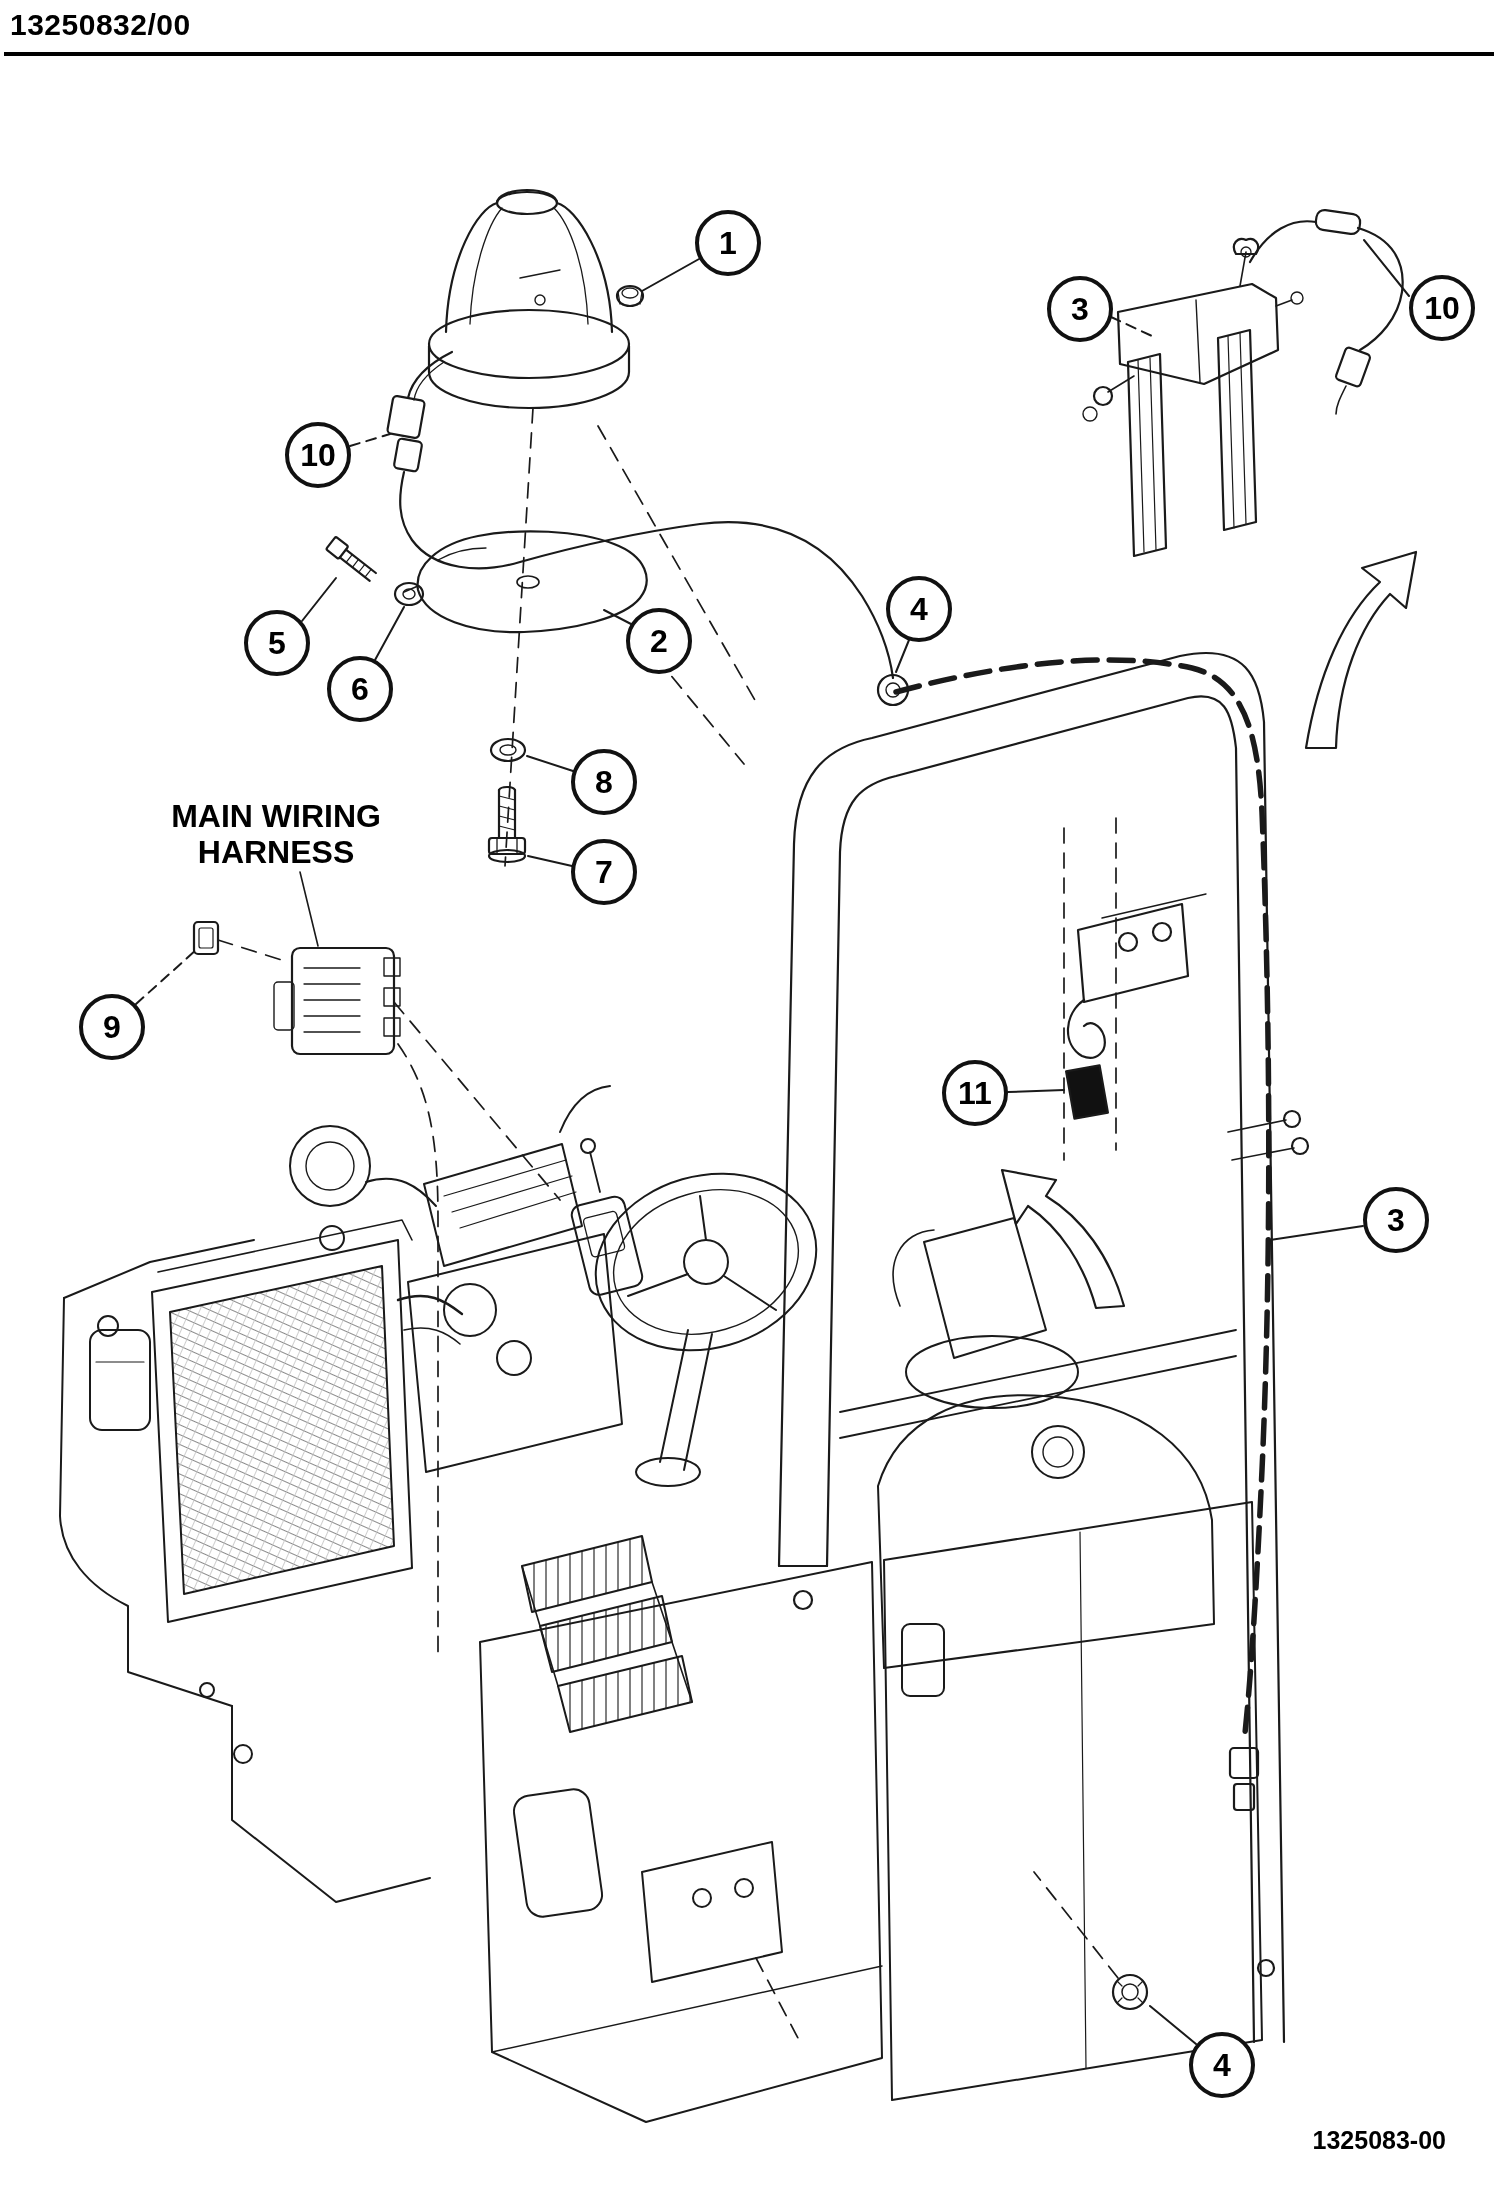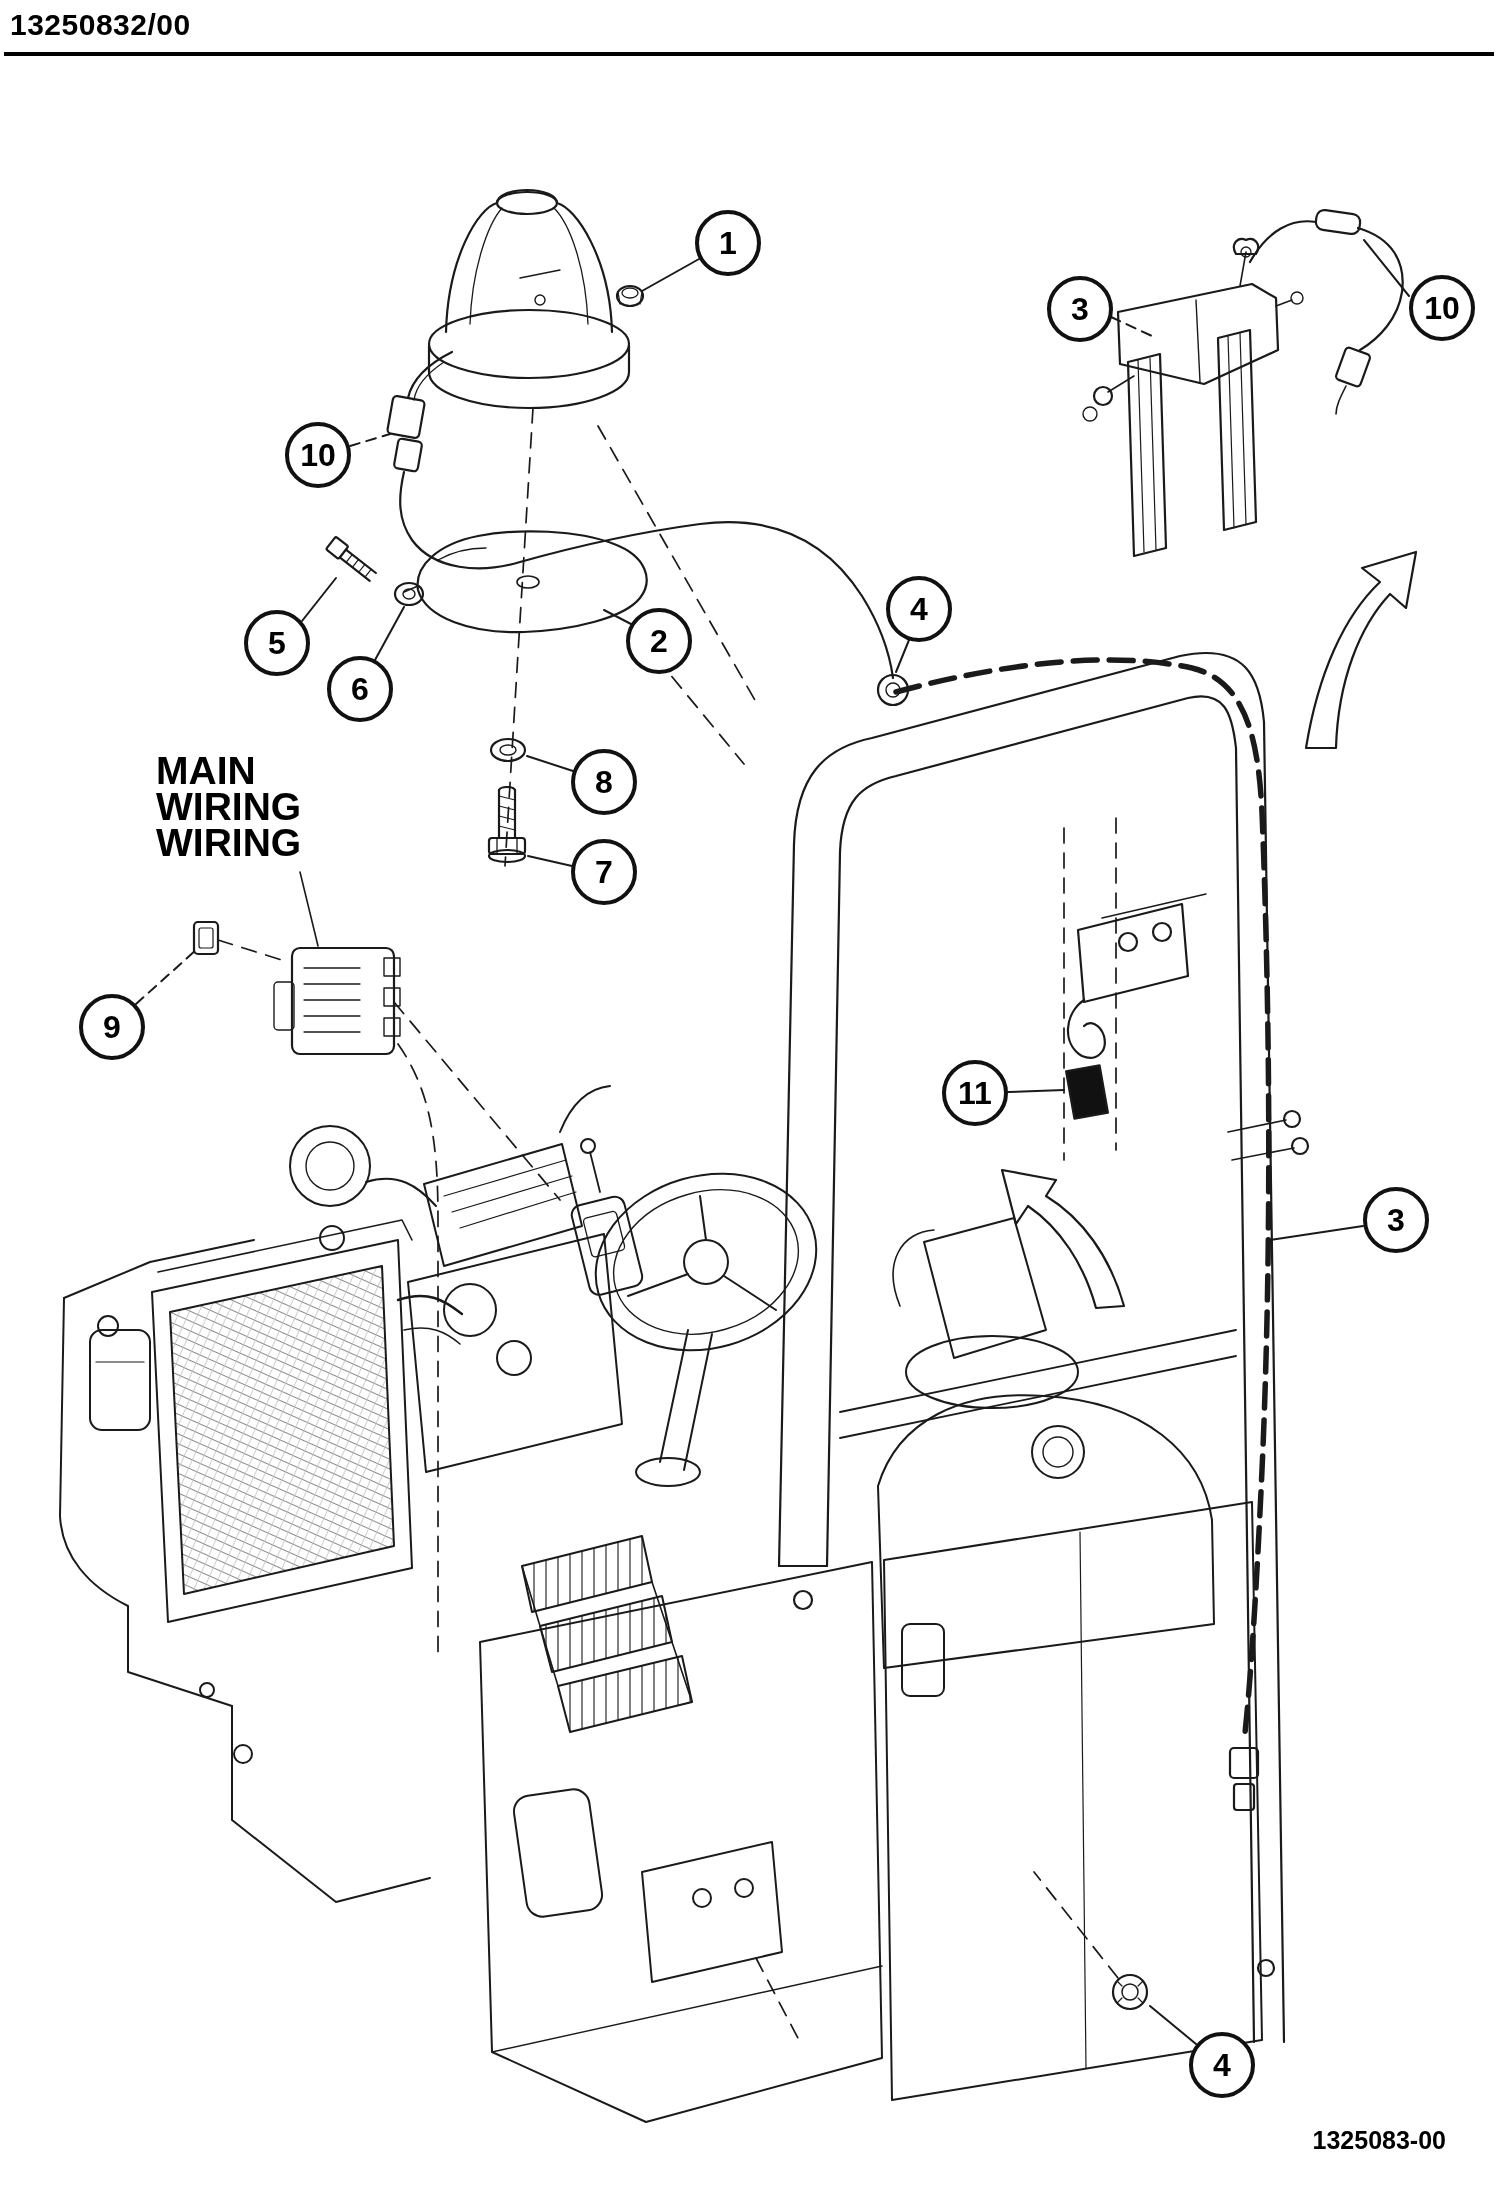--- a/index.html
+++ b/index.html
@@ -33,25 +33,25 @@
   }
   .footer-code {
     position: absolute;
     right: 52px; top: 2126px;
     font-weight: bold;
     font-size: 25px;
     z-index: 2;
   }
   .harness-label {
     position: absolute;
-    left: 156px; top: 753px;
+    left: 156px; top: 798px;
     width: 240px;
-    text-align: left;
+    text-align: center;
     font-weight: bold;
-    font-size: 39px;
+    font-size: 32px;
     line-height: 36px;
     z-index: 2;
   }
   .callout {
     position: absolute;
     width: 58px; height: 58px;
     border: 4px solid #111;
     border-radius: 50%;
     background: #fff;
     font-weight: bold;
@@ -64,21 +64,21 @@
 </head>
 <body>
 
 <div class="page">
 
   <div class="header-code">13250832/00</div>
   <div class="header-rule"></div>
 
   <div class="harness-label">
     <span>MAIN WIRING</span><br>
-    <span>WIRING</span>
+    <span>HARNESS</span>
   </div>
 
   <svg class="artwork" width="1498" height="2194" viewBox="0 0 1498 2194">
     <defs>
       <pattern id="radcore" width="9" height="9" patternUnits="userSpaceOnUse" patternTransform="rotate(24)">
         <path d="M 0 4.5 L 9 4.5" stroke="#8a8a8a" stroke-width="1"></path>
         <path d="M 4.5 0 L 4.5 9" stroke="#c2c2c2" stroke-width="0.8"></path>
       </pattern>
       <pattern id="tread" width="12" height="12" patternUnits="userSpaceOnUse">
         <path d="M 6 0 L 6 12" stroke="#555" stroke-width="1.5"></path>

